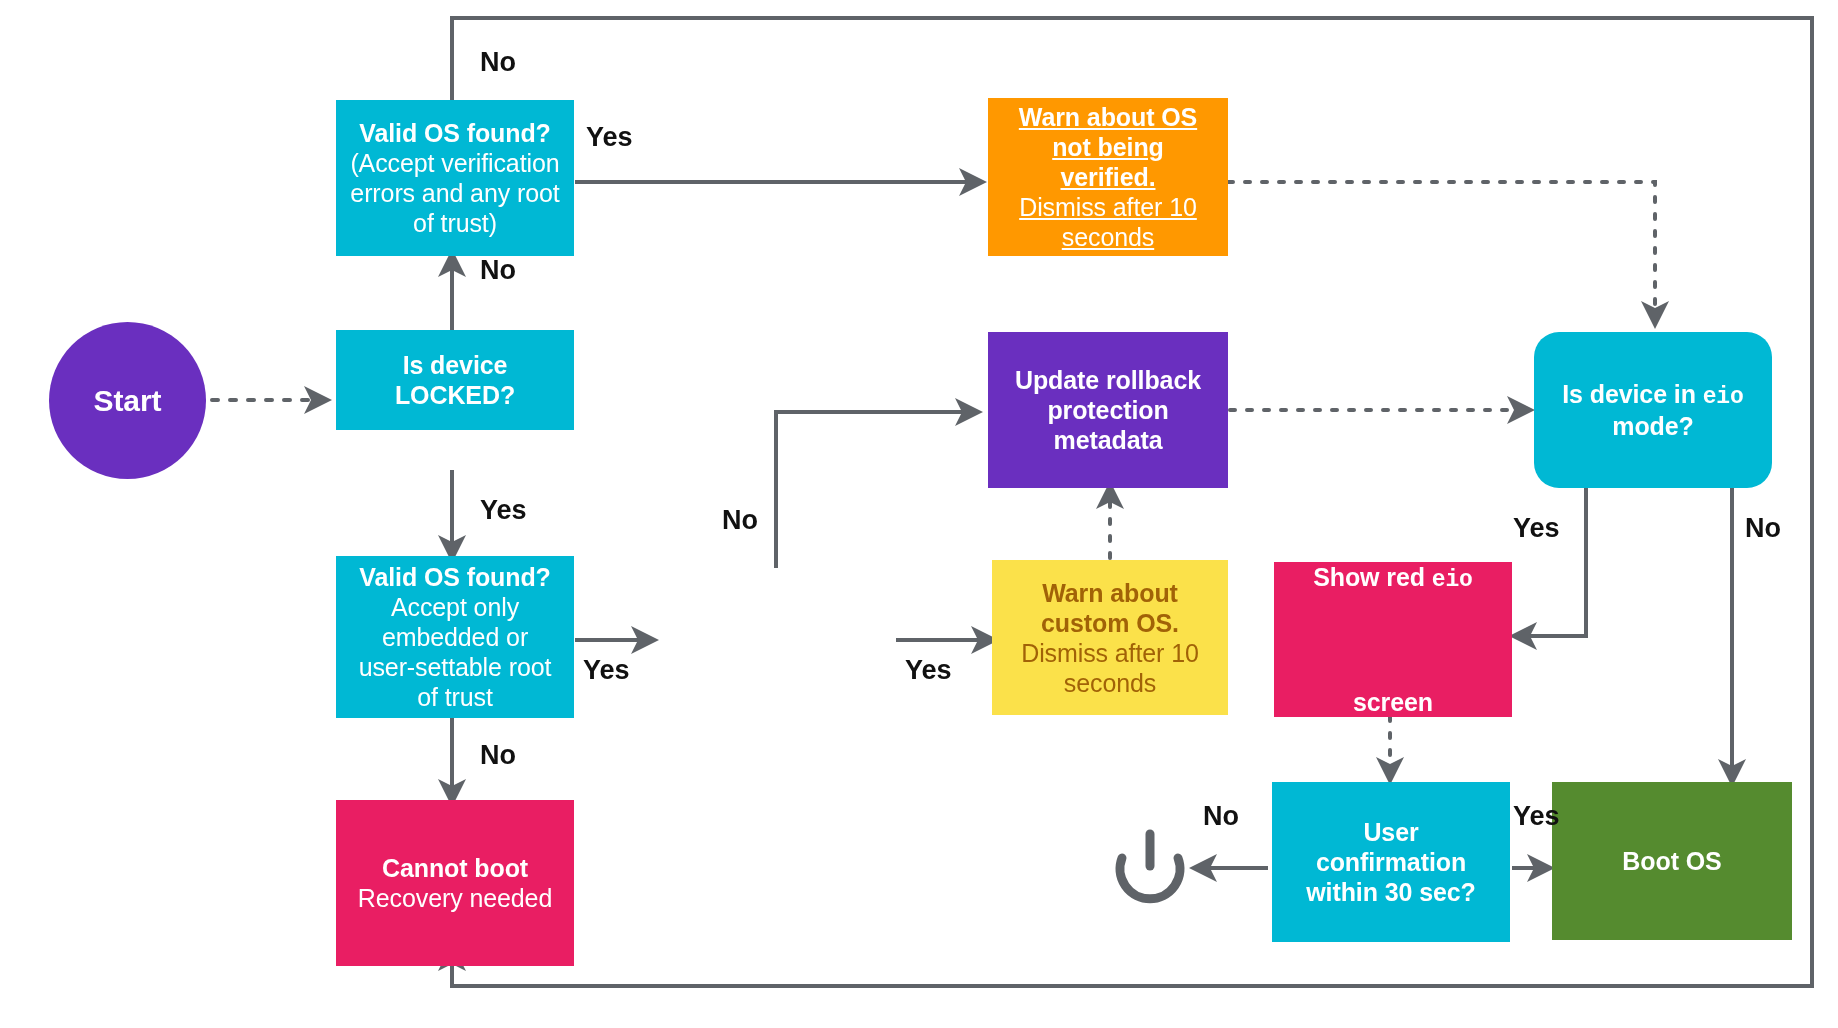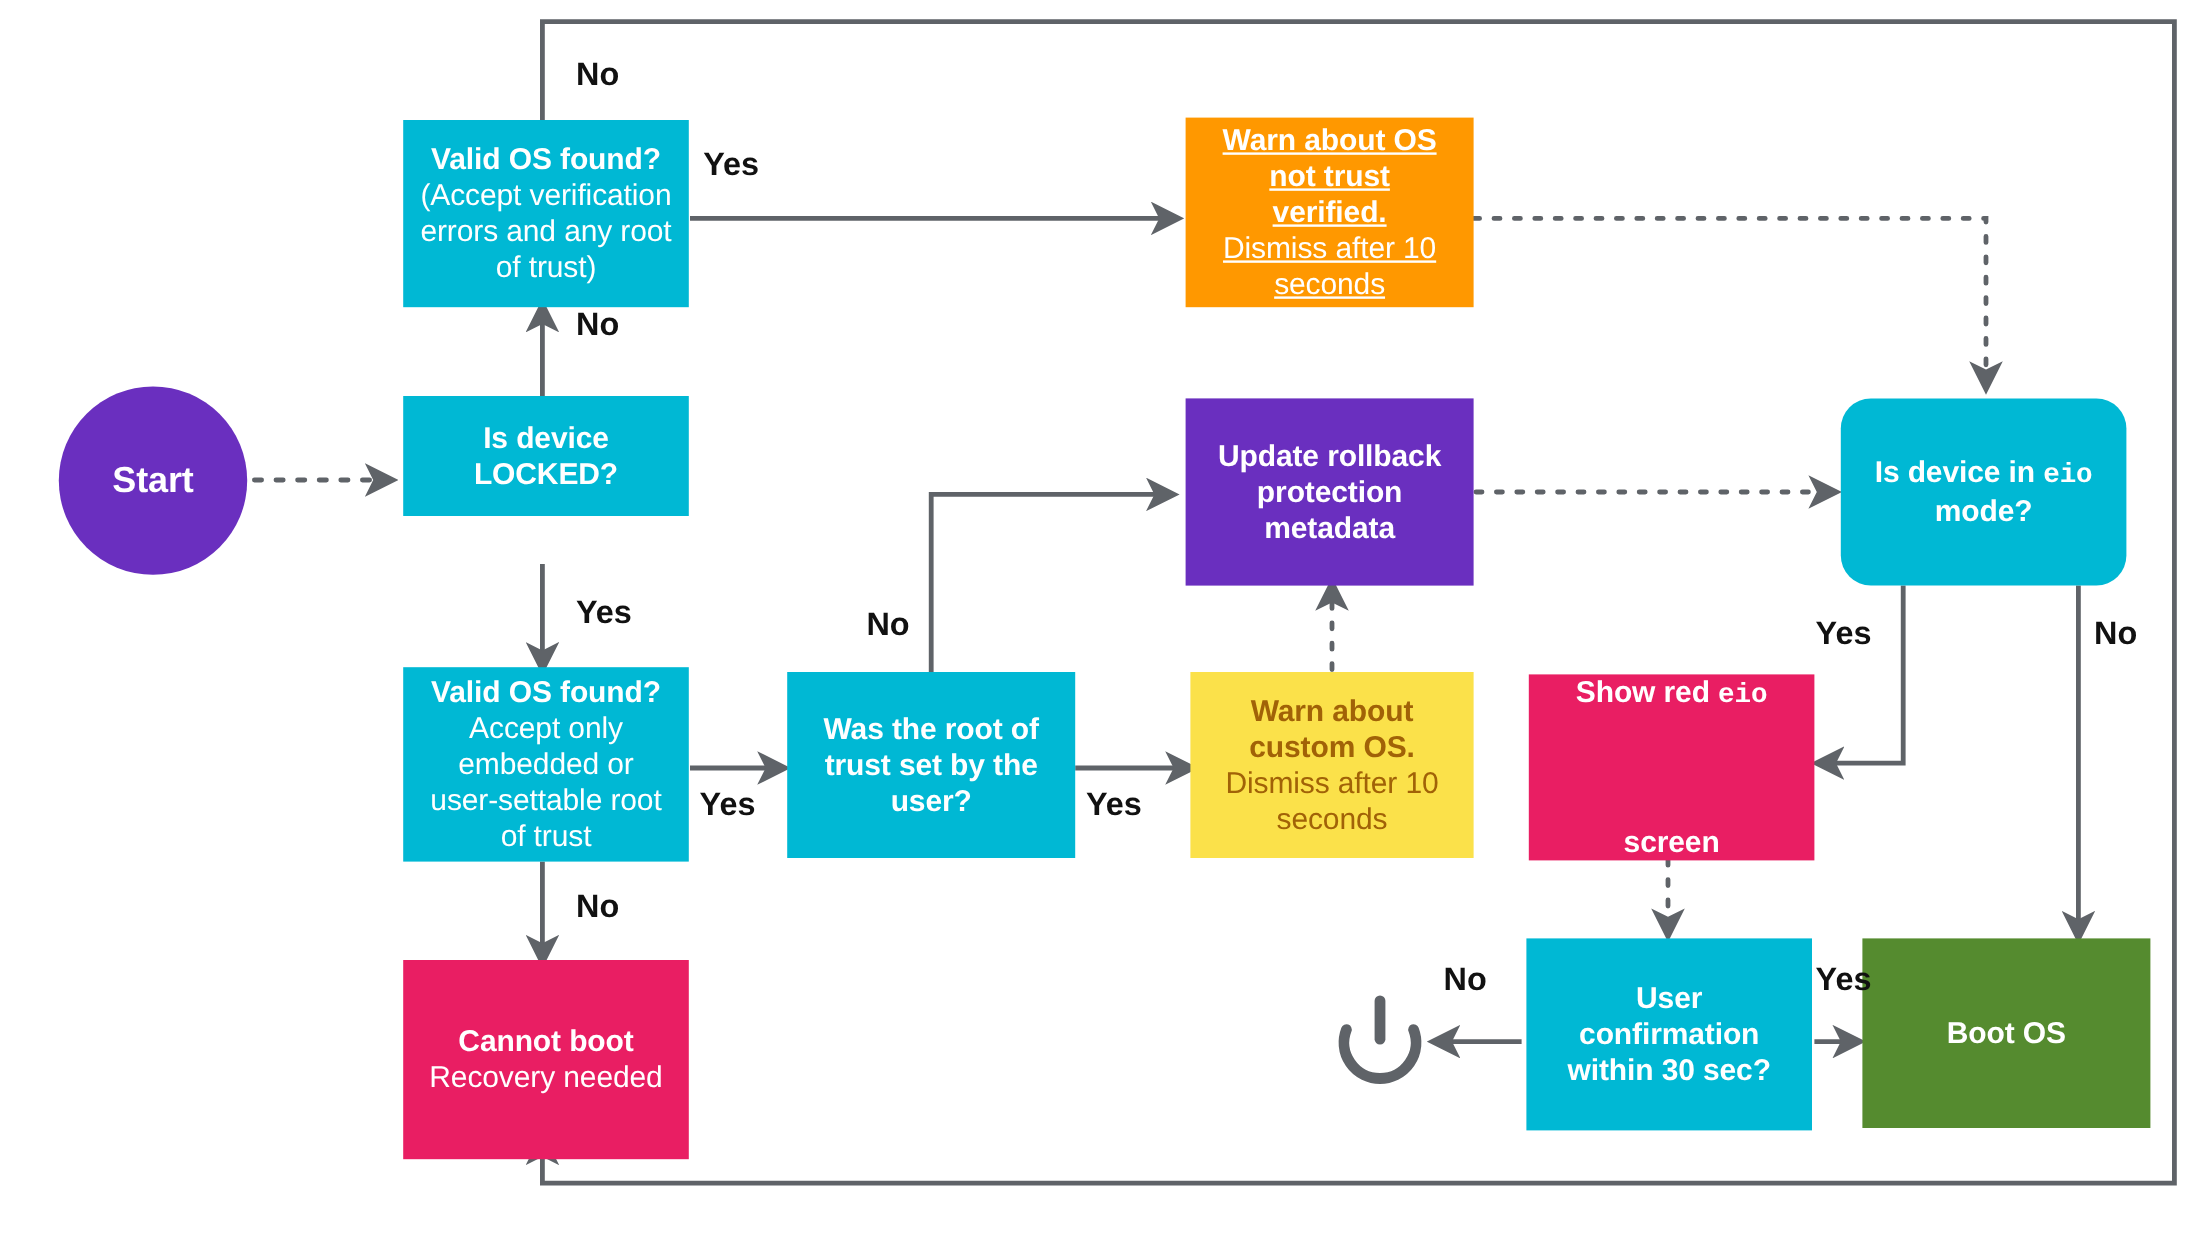--- a/index.html
+++ b/index.html
@@ -138,31 +138,26 @@
   <div class="node" style="left:336px; top:556px; width:238px; height:162px; background:#00B8D4;">
     <span class="ttl">Valid OS found?</span>
     <span class="sub">Accept only</span>
     <span class="sub">embedded or</span>
     <span class="sub">user-settable root</span>
     <span class="sub">of trust</span>
   </div>
 
   <div class="node" style="left:988px; top:98px; width:240px; height:158px; background:#FF9800;text-decoration:underline;">
     <span class="ttl">Warn about OS</span>
-    <span class="ttl">not trust</span>
+    <span class="ttl">not being</span>
     <span class="ttl">verified.</span>
     <span class="sub">Dismiss after 10</span>
     <span class="sub">seconds</span>
   </div>
 
-  <div class="node" style="left:656px; top:560px; width:240px; height:155px; background:#00B8D4;">
-    <span class="ttl">Was the root of</span>
-    <span class="ttl">trust set by the</span>
-    <span class="ttl">user?</span>
-  </div>
 
   <div class="node" style="left:992px; top:560px; width:236px; height:155px; background:#FBE14A; color:#a16207;">
     <span class="ttl">Warn about</span>
     <span class="ttl">custom OS.</span>
     <span class="sub">Dismiss after 10</span>
     <span class="sub">seconds</span>
   </div>
 
   <div class="node" style="left:988px; top:332px; width:240px; height:156px; background:#6A2FBF;">
     <span class="ttl">Update rollback</span>

